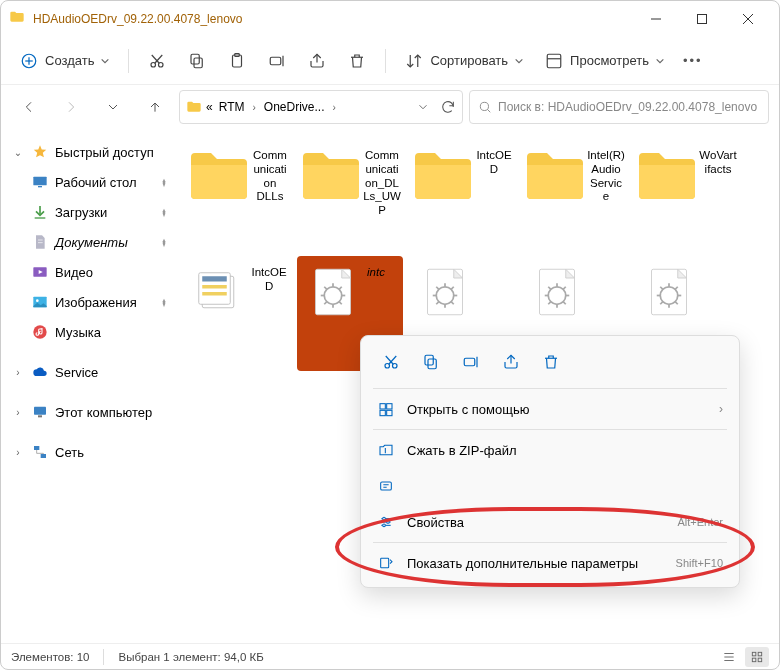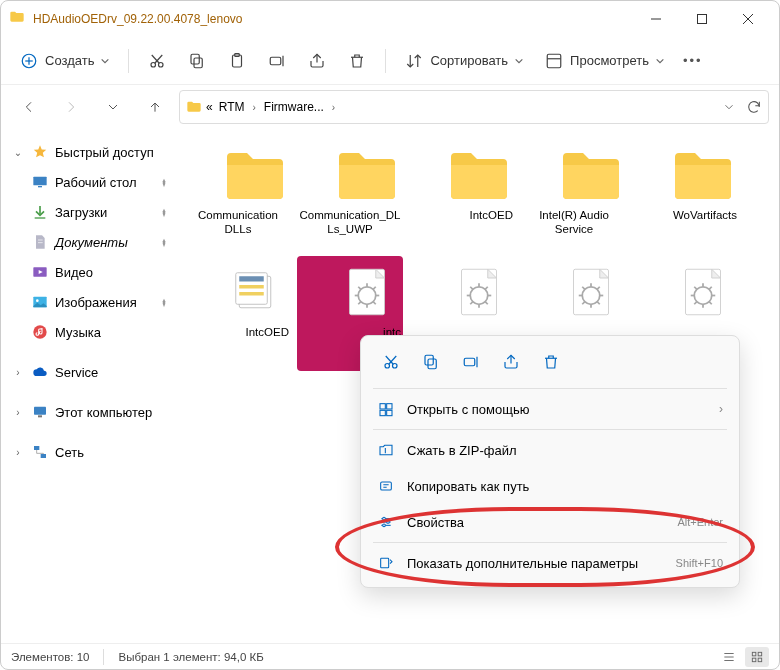--- a/index.html
+++ b/index.html
@@ -38,22 +38,22 @@
   .sidebar { width: 180px; padding: 8px 4px; overflow-y: auto; }
   .side-item { height: 30px; display: flex; align-items: center; gap: 6px; padding: 0 6px; font-size: 13px; border-radius: 4px; }
   .side-item .expand { width: 14px; display: flex; justify-content: center; font-size: 10px; color: #666; }
   .side-item .sicon { width: 18px; height: 18px; display: flex; align-items: center; justify-content: center; }
   .side-item .sicon svg { width: 16px; height: 16px; }
   .side-item .pin { width: 12px; height: 12px; }
   .side-item .pin svg { width: 10px; height: 10px; fill: #999; }
   .side-sep { height: 10px; }
 
   .content { flex: 1; padding: 10px 4px; display: flex; flex-wrap: wrap; align-content: flex-start; gap: 2px 6px; }
-  .fitem { width: 106px; height: 115px; display: flex; flex-direction: column; align-items: flex-end; padding: 6px 2px; border-radius: 4px; }
-  .fitem.selected { background: #be185d; }
+  .fitem { width: 106px; height: 115px; display: flex; flex-direction: row; align-items: flex-start; padding: 6px 2px; border-radius: 4px; }
+  .fitem.selected { background: #c2410c; font-style: italic; }
   .fitem .fic-wrap { width: 68px; height: 60px; display: flex; align-items: center; justify-content: center; }
   .fitem .flabel { font-size: 11.5px; text-align: center; line-height: 1.2; margin-top: 4px; word-break: break-word; }
 
   
   .ctx { position: absolute; left: 360px; top: 335px; width: 380px; background: #f9f9f9; border: 1px solid #ddd; border-radius: 8px; box-shadow: 0 8px 24px rgba(0,0,0,0.15); padding: 6px; }
   .ctx-top { display: flex; gap: 4px; padding: 4px 6px 8px 6px; }
   .ctx-top .cti { width: 36px; height: 32px; display: flex; align-items: center; justify-content: center; border-radius: 4px; }
   .ctx-top .cti svg { width: 18px; height: 18px; }
   .ctx-sep { height: 1px; background: #e0e0e0; margin: 2px 6px; }
   .ctx-item { height: 36px; display: flex; align-items: center; gap: 12px; padding: 0 10px; border-radius: 4px; font-size: 13px; }
@@ -227,30 +227,37 @@
           <path d="M6 12l6-6 6 6"></path>
         </svg>
       </div>
     <div class="breadcrumb">
       <svg viewBox="0 0 24 24" width="16" height="16">
           <path d="M2 6a2 2 0 012-2h5l2 2h9a2 2 0 012 2v9a2 2 0 01-2 2H4a2 2 0 01-2-2V6z" fill="#f7c948"></path>
         </svg>
       <span class="bc-item">«</span>
       <span class="bc-item">RTM</span>
       <span class="bc-chev">›</span>
-      <span class="bc-item">Firmware...</span>
+      <span class="bc-item">OneDrive...</span>
       <span class="bc-chev">›</span>
       <span style="flex:1"></span>
       <svg viewBox="0 0 24 24" width="14" height="14" style="stroke:#666;fill:none;stroke-width:1.6">
           <path d="M6 9l6 6 6-6"></path>
         </svg>
       <svg viewBox="0 0 24 24" width="16" height="16" style="stroke:#555;fill:none;stroke-width:1.6;margin-left:8px;">
           <path d="M20 12a8 8 0 10-2.3 5.6"></path>
           <path d="M20 4v6h-6"></path>
         </svg>
+    </div>
+    <div class="searchbox">
+      <svg viewBox="0 0 24 24" stroke-width="1.6">
+          <circle cx="11" cy="11" r="7"></circle>
+          <line x1="21" y1="21" x2="16" y2="16"></line>
+        </svg>
+      <span style="white-space:nowrap;overflow:hidden;text-overflow:ellipsis;">Поиск в: HDAudioOEDrv_09.22.00.4078_lenovo</span>
     </div>
   </div>
 
   <div class="body">
     <div class="sidebar">
       <div class="side-item">
         <span class="expand">⌄</span>
         <span class="sicon">
             <svg viewBox="0 0 24 24">
               <path d="M12 2l2.6 6.3 6.8.5-5.2 4.4 1.7 6.6L12 16.8 6.1 19.8l1.7-6.6L2.6 8.8l6.8-.5L12 2z" fill="#f6b73c"></path>
@@ -588,21 +595,20 @@
       </span>
     <span class="ci-label">Сжать в ZIP-файл</span>
   </div>
   <div class="ctx-item">
     <span class="ci-icon">
         <svg viewBox="0 0 24 24" fill="none" stroke="#0067c0" stroke-width="1.6">
           <rect x="4" y="6" width="16" height="12" rx="2"></rect>
           <path d="M8 10h8M8 14h5"></path>
         </svg>
       </span>
-    <span class="ci-label">Копировать как путь</span>
   </div>
   <div class="ctx-item">
     <span class="ci-icon">
         <svg viewBox="0 0 24 24" fill="none" stroke="#0067c0" stroke-width="1.6">
           <line x1="5" y1="7" x2="19" y2="7"></line>
           <line x1="5" y1="12" x2="19" y2="12"></line>
           <line x1="5" y1="17" x2="19" y2="17"></line>
           <circle cx="9" cy="7" r="2" fill="#fff"></circle>
           <circle cx="15" cy="12" r="2" fill="#fff"></circle>
           <circle cx="9" cy="17" r="2" fill="#fff"></circle>

